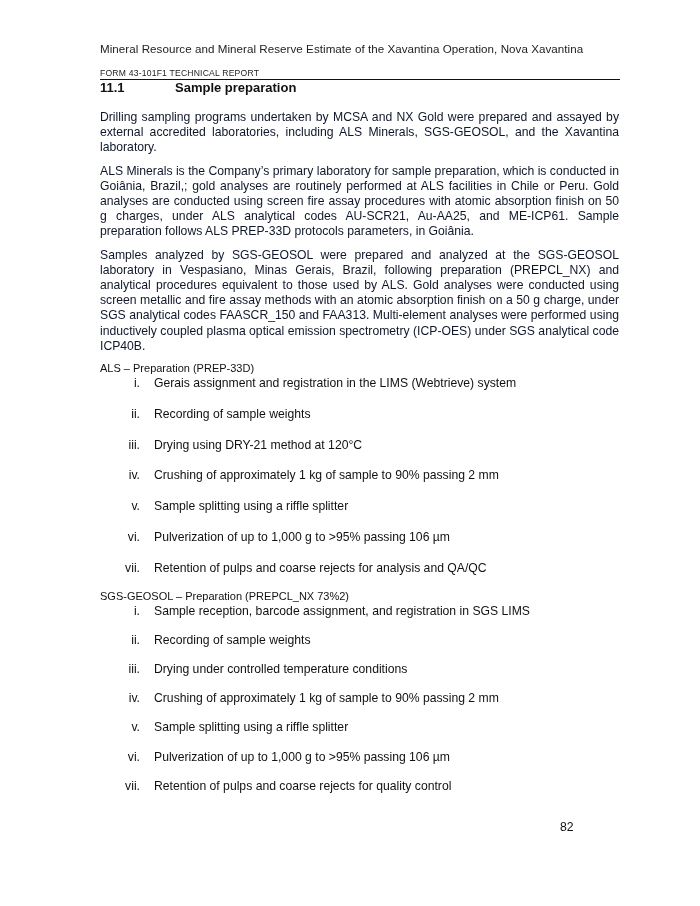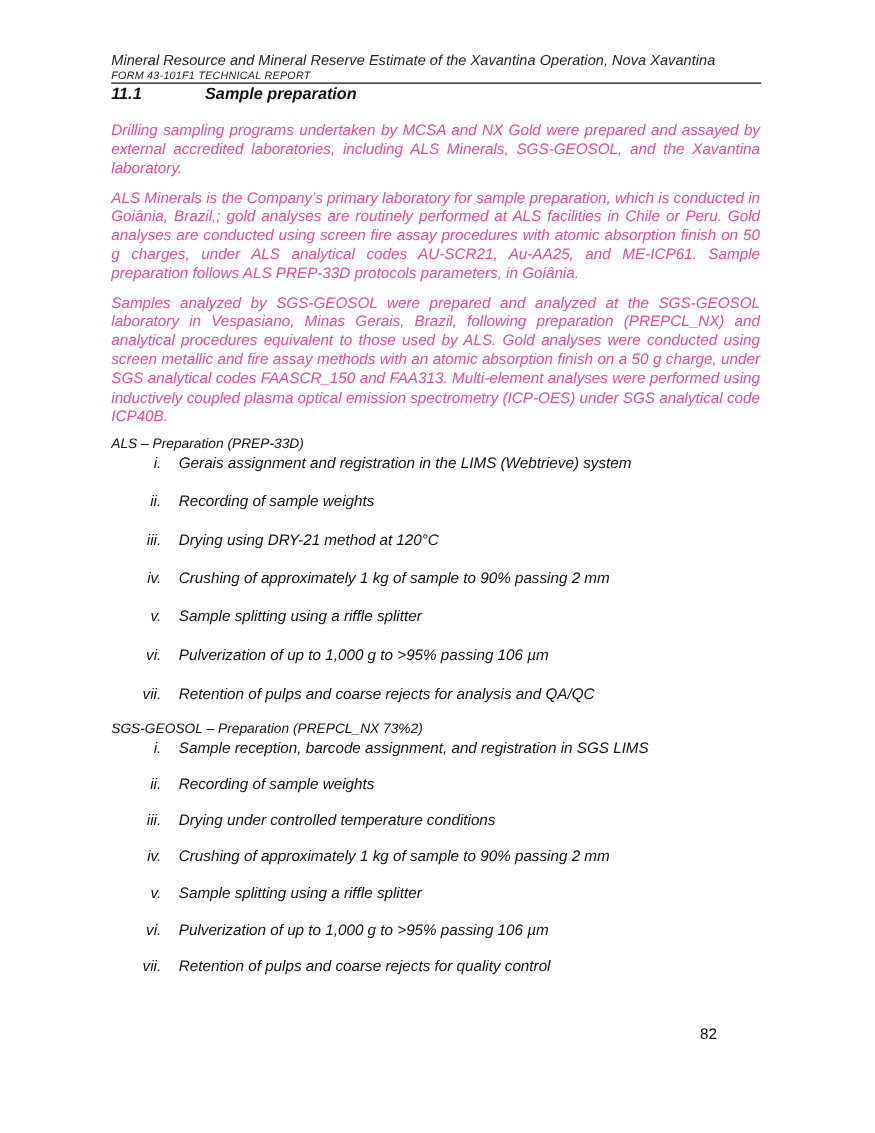--- a/index.html
+++ b/index.html
@@ -1,28 +1,28 @@
 <!DOCTYPE html>
 <html><head>
   <meta charset="utf-8">
   <style>
     html, body { margin: 0; padding: 0; background: #ffffff; }
     body {
       width: 700px; height: 906px; position: relative; overflow: hidden;
       font-family: "Liberation Sans", sans-serif; color: #111111;
     }
-    .page { position: absolute; left: 89px; top: 42px; width: 519px; font-style: italic; }
+    .page { position: absolute; left: 100px; top: 42px; width: 519px; }
     .hdr-title { font-size: 11.6px; line-height: 13px; color: #222; letter-spacing: 0.05px; }
-    .hdr-sub { font-size: 8.6px; line-height: 10px; color: #222; letter-spacing: 0.2px; }
+    .hdr-sub { font-size: 8.6px; line-height: 10px; color: #222; letter-spacing: 0.2px; margin-top: 13px; }
     .hdr-rule { height: 0; border-top: 1.5px solid #111; margin-top: 1px; width: 520px; }
     .sec-head { font-size: 13px; font-weight: bold; line-height: 16px; display: flex; }
     .sec-num { width: 75px; }
     p.body {
       margin: 0; font-size: 12.2px; line-height: 15.2px; text-align: justify;
-      color: #ec4899;
+      color: #0f172a;
     }
     .p1 { margin-top: 14px !important; }
     .p2, .p3 { margin-top: 8px !important; }
     .label { font-size: 11px; line-height: 15px; margin-top: 7px; }
     ol.roman { list-style: none; margin: 0; padding: 0; }
     ol.roman li { display: flex; font-size: 12.2px; line-height: 15px; }
     .num { width: 40px; text-align: right; padding-right: 14px; box-sizing: content-box; }
     .list1 { margin-top: 16px; }
     .list1 li { margin-bottom: 15.8px; }
     .label2 { margin-top: -3px; }

